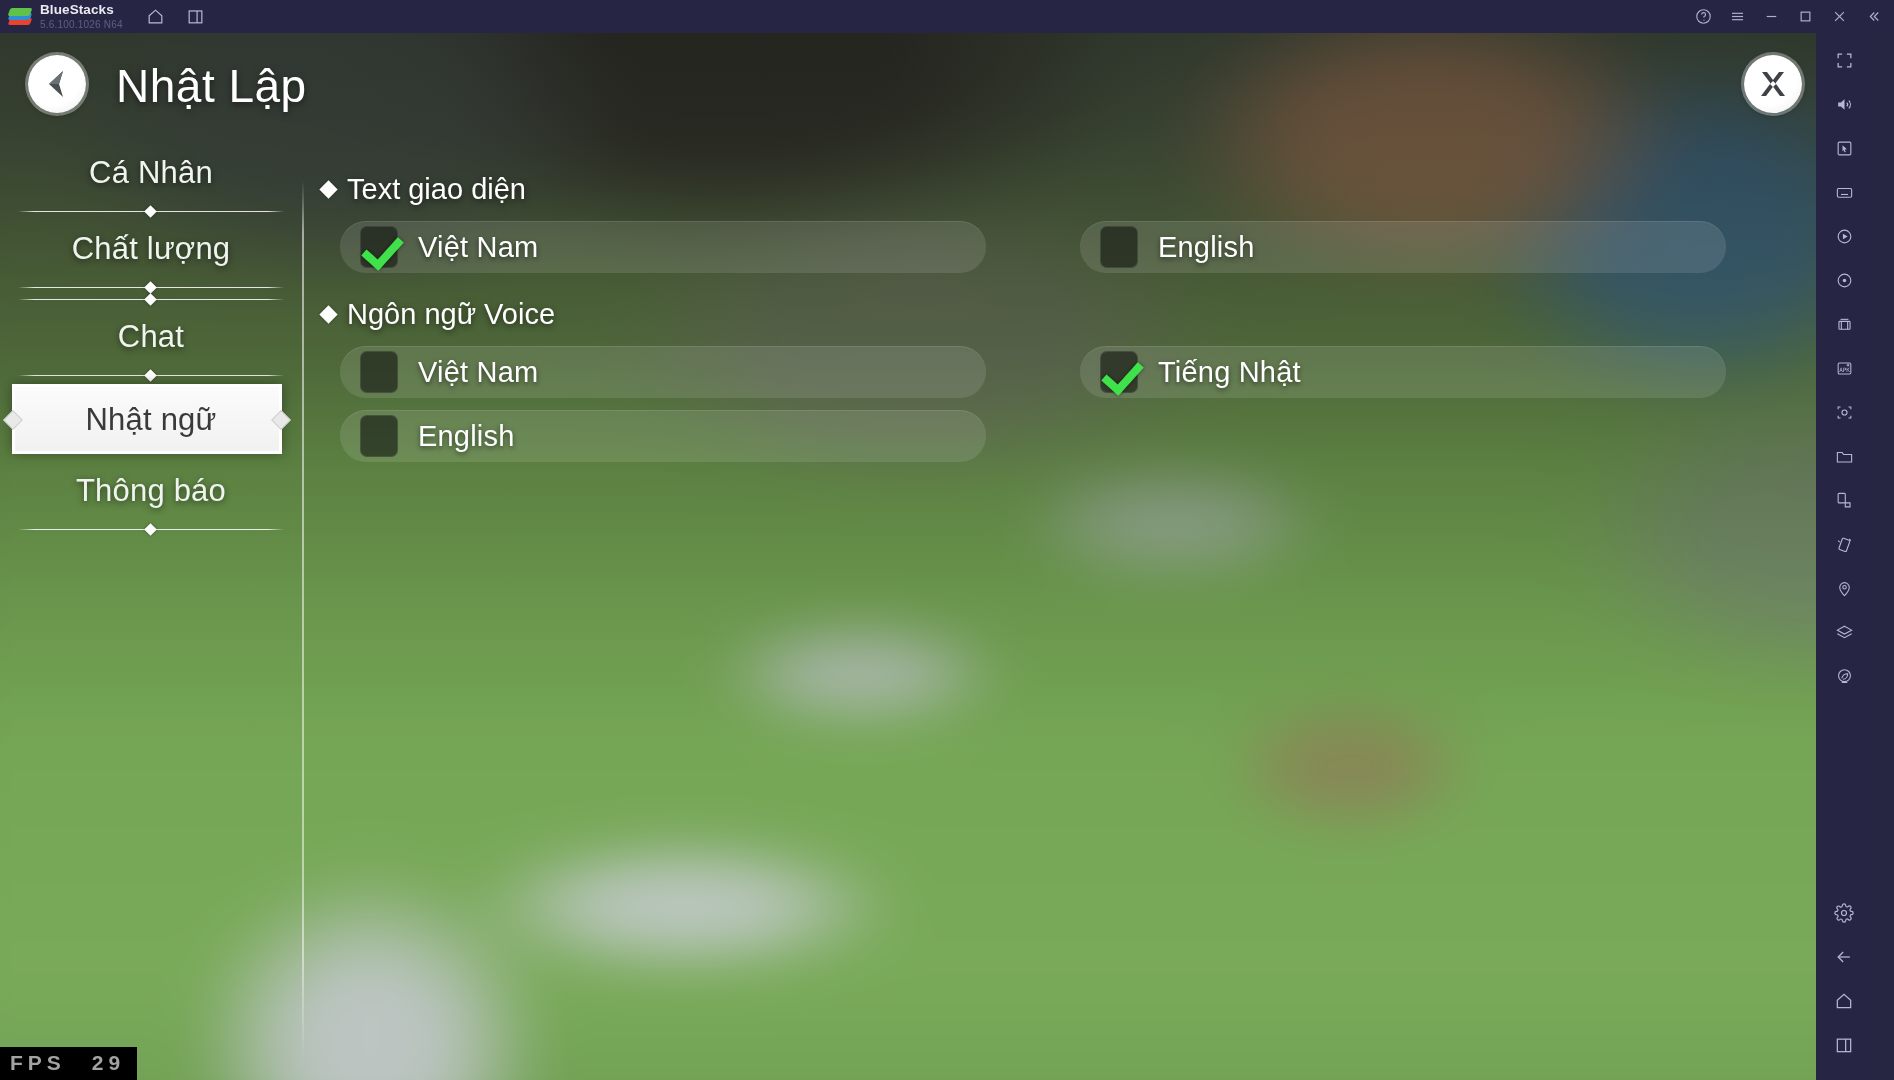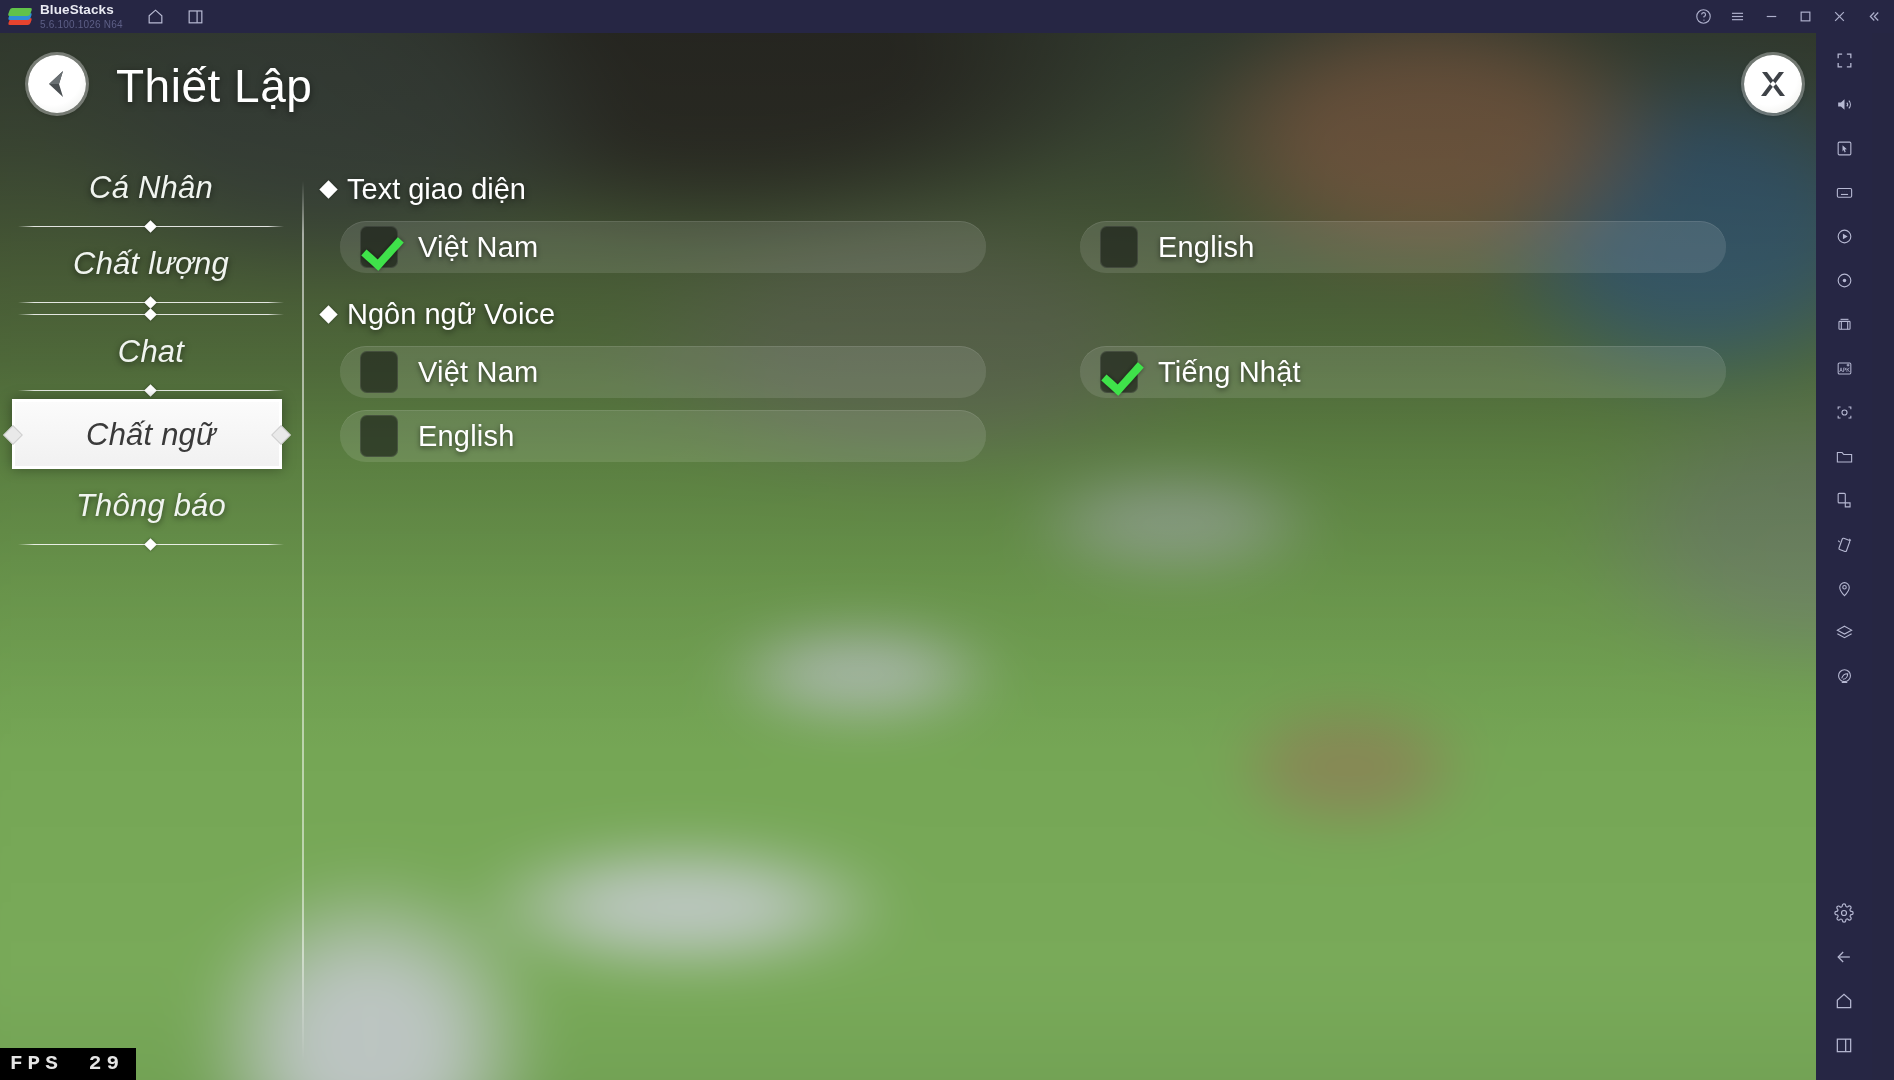--- a/index.html
+++ b/index.html
@@ -95,22 +95,22 @@
   }
   .page-title {
     position: absolute; left: 116px; top: 26px;
     font-size: 46px; color: #ffffff; font-weight: 400;
     letter-spacing: .5px;
     text-shadow: 0 2px 7px rgba(0,0,0,.55);
   }
 
   
   .sidebar {
-    position: absolute; left: 0; top: 124px;
-    width: 302px; height: 880px; font-style: italic;
+    position: absolute; left: 0; top: 109px;
+    width: 302px; height: 880px;
   }
   .nav-item { position: relative; width: 302px; }
   .nav-label {
     display: block; text-align: center;
     font-size: 31px; color: #f0f4ef;
     padding: 13px 0 15px 0;
     text-shadow: 0 2px 6px rgba(0,0,0,.55);
     cursor: pointer;
     letter-spacing: .2px;
   }
@@ -200,22 +200,22 @@
   .opt-label {
     margin-left: 20px; font-size: 29px; color: #ffffff;
     text-shadow: 0 2px 5px rgba(0,0,0,.55);
     letter-spacing: .2px;
   }
 
   
   .fps {
     position: absolute; left: 0; bottom: 0;
     background: #000000;
-    color: #e5e5e5;
-    font-family: Liberation Mono, monospace;
+    color: #a3a3a3;
+    font-family: Liberation Sans, sans-serif;
     font-size: 21px; font-weight: bold;
     letter-spacing: 5px;
     padding: 4px 12px 5px 10px;
     display: flex; gap: 26px;
     z-index: 40;
   }
 
   
   .rail {
     position: absolute; right: 0; top: 33px;
@@ -310,21 +310,21 @@
 
     <div class="gm-header">
       <div class="back-btn">
         <span>
           <svg width="34" height="34" viewBox="0 0 34 34">
             <path d="M23 4 L9 17 L23 30 L19 17 Z" fill="#4a4f52"></path>
             <path d="M9 17 L23 4 L19 17 Z" fill="#6a7073"></path>
           </svg>
         </span>
       </div>
-      <div class="page-title">Thiết Lập</div>
+      <div class="page-title">Nhật Lập</div>
       <div class="close-btn">
         <span>
           <svg width="34" height="34" viewBox="0 0 34 34">
             <path d="M6 5 L11 5 L29 29 L24 29 Z" fill="#3e4247"></path>
             <path d="M28 5 L23 5 L5 29 L10 29 Z" fill="#3e4247"></path>
             <path d="M17 14 L20 17 L17 20 L14 17 Z" fill="#ffffff"></path>
           </svg>
         </span>
       </div>
     </div>
@@ -340,21 +340,21 @@
       </div>
       <div class="nav-item">
         <div class="nav-sep"></div>
       </div>
       <div class="nav-item">
         <span class="nav-label">Chat</span>
         <div class="nav-sep"></div>
       </div>
       <div class="nav-item selected">
         <div class="nav-sel"></div>
-        <span class="nav-label">Chất ngữ</span>
+        <span class="nav-label">Nhật ngữ</span>
       </div>
       <div class="nav-item">
         <span class="nav-label">Thông báo</span>
         <div class="nav-sep"></div>
       </div>
     </div>
 
     <div class="v-divider"></div>
 
     <div class="content">

